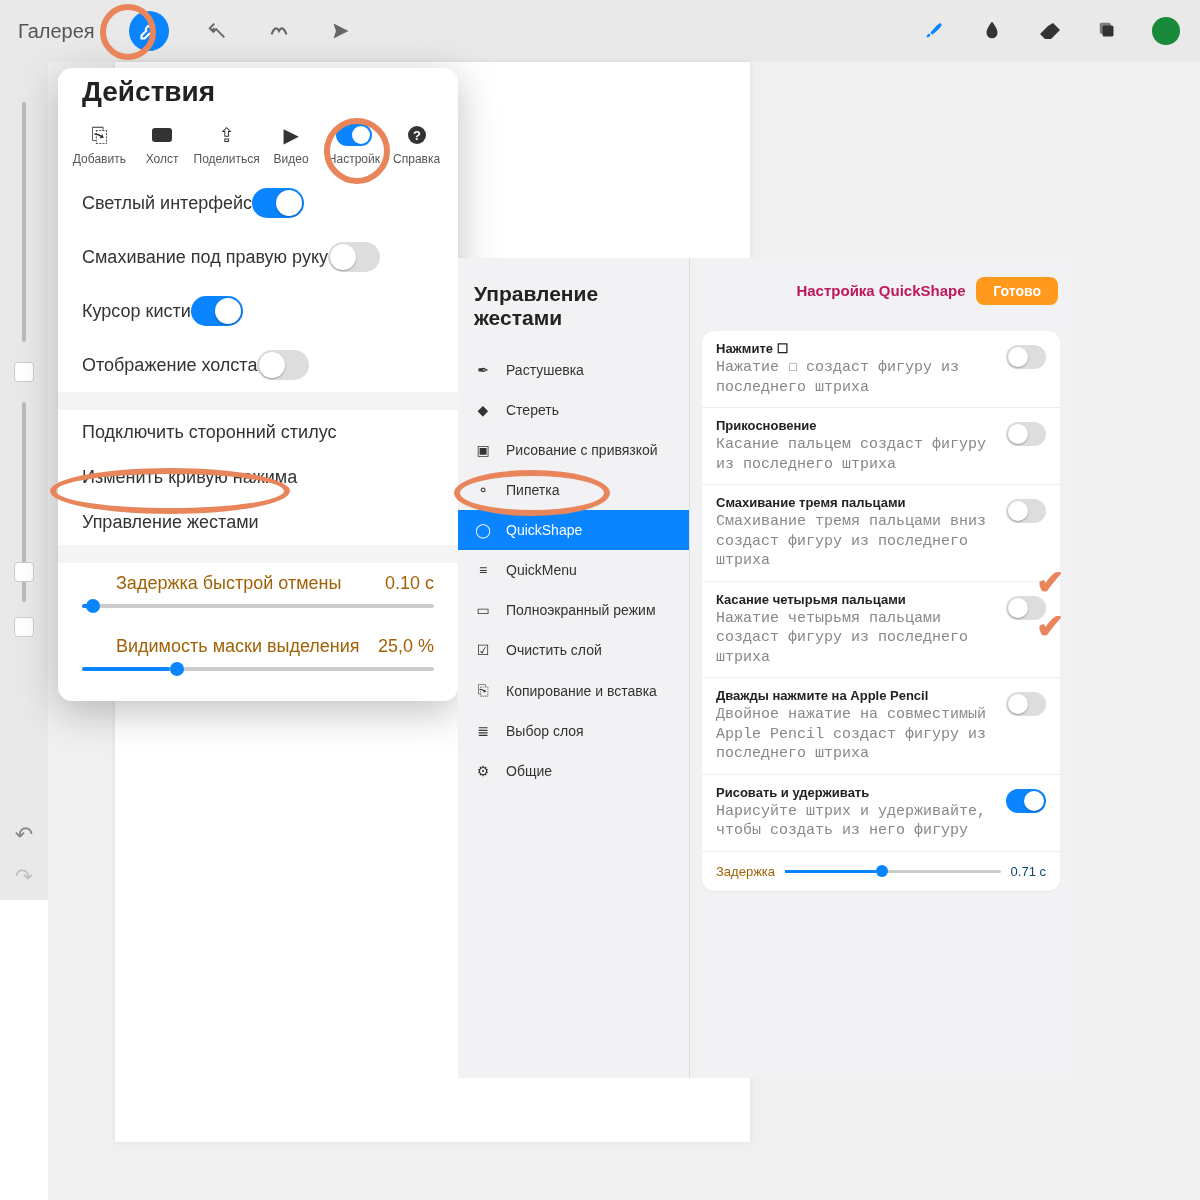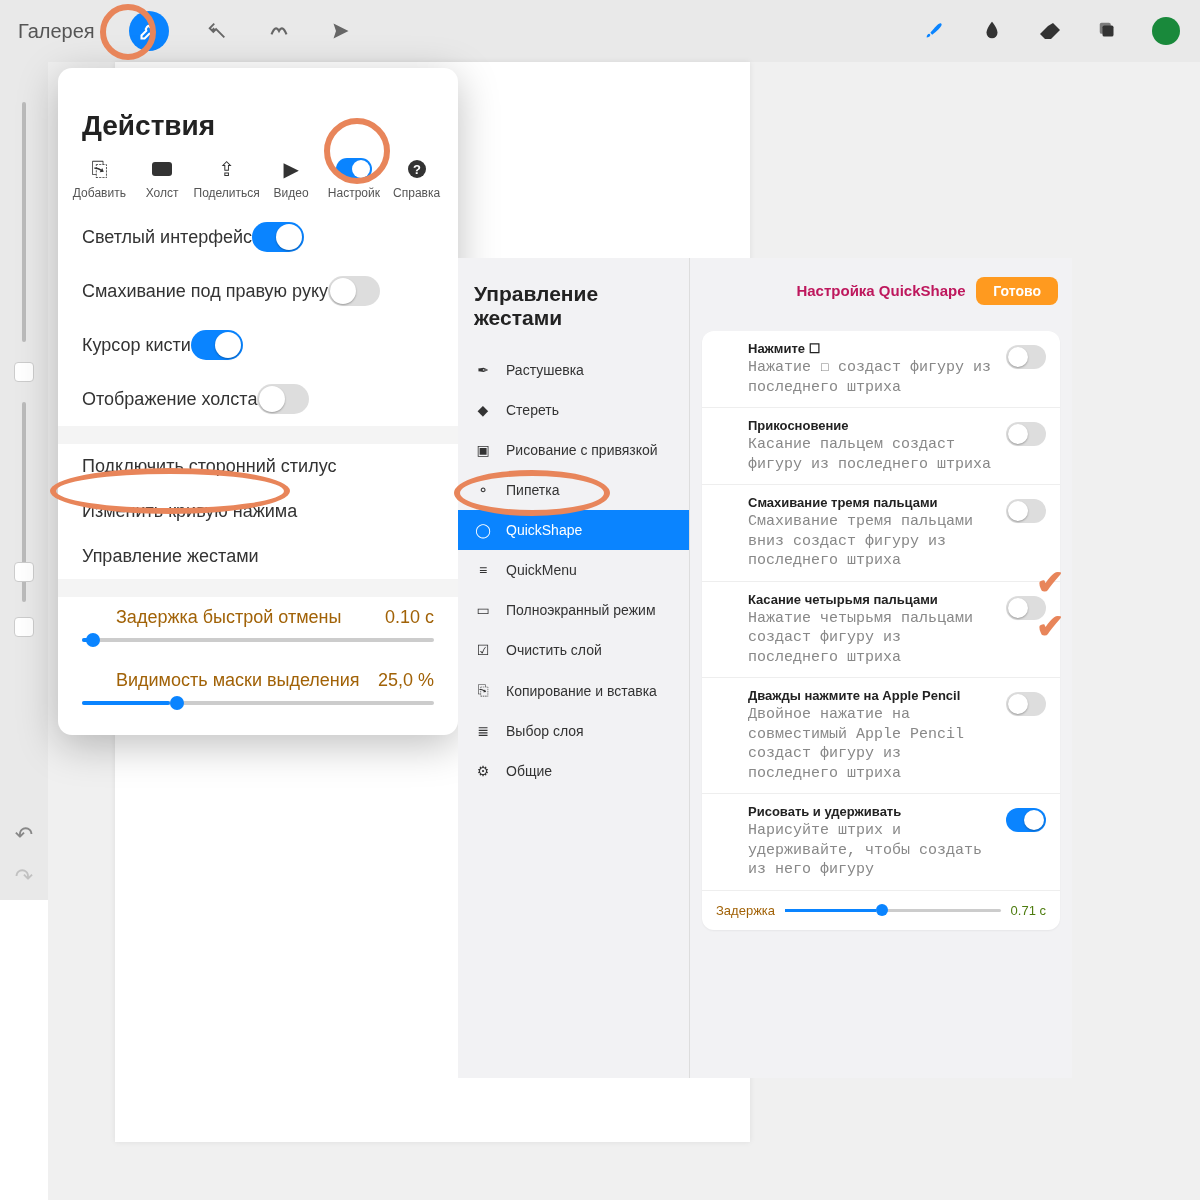--- a/index.html
+++ b/index.html
@@ -13,21 +13,21 @@
   .canvas-bg { position:absolute; left: 48px; top: 62px; right:0; bottom:0; background:#f0f0f0; }
   .canvas-white { position:absolute; left: 115px; top: 62px; width: 635px; height: 1080px; background:#fff; box-shadow: 0 0 6px rgba(0,0,0,0.08);}
 
   .side-sliders{ position:absolute; left:0; top:62px; width:48px; height: 820px; background:#e9e9e9; }
   .side-sliders .track{ position:absolute; left:22px; width:4px; background:#bbb; border-radius:2px;}
   .side-sliders .thumb{ position:absolute; left:14px; width:20px; height:20px; background:#fff; border:1px solid #ccc; border-radius:4px;}
   .side-undo{ position:absolute; left:0; bottom:300px; width:48px; background:#e9e9e9; text-align:center; font-size:22px; color:#888; padding:10px 0;}
 
   
   .popover-actions { position:absolute; left:58px; top:68px; width:400px; background:#fff; border-radius:14px; box-shadow: 0 10px 40px rgba(0,0,0,0.25); padding-bottom: 30px;}
-  .popover-actions h2 { font-size:28px; font-weight:700; padding:42px 24px 14px; color:#222;}
+  .popover-actions h2 { font-size:28px; font-weight:700; padding:8px 24px 14px; color:#222;}
   .tabs { display:flex; justify-content:space-between; padding: 0 10px 10px;}
   .tab { flex:1; text-align:center; font-size:12px; color:#555;}
   .tab .icon { font-size:20px; height:26px; display:flex; align-items:center; justify-content:center; margin-bottom:4px; color:#333;}
   .row { display:flex; align-items:center; justify-content:flex-start; padding: 10px 24px; font-size:18px; color:#333;}
   .row.tall { padding: 12px 24px;}
   .big-sep { height:18px; background:#f4f4f4;}
   .toggle { width:52px; height:30px; border-radius:30px; background:#ddd; position:relative;}
   .toggle.on{ background:#0a84ff;}
   .toggle .knob{ position:absolute; width:26px; height:26px; border-radius:50%; background:#fff; top:2px; left:2px; box-shadow:0 1px 2px rgba(0,0,0,0.3);}
   .toggle.on .knob{ left:24px;}
@@ -45,33 +45,33 @@
   .glist-item .gi-icon{ width:18px; text-align:center;}
 
   
   .panel-qs { position:absolute; left:690px; top:258px; width:382px; height:820px; background:#f2f2f4; padding: 18px 0 0;}
   .qs-head{ display:flex; align-items:center; justify-content:center; position:relative; padding: 6px 0 18px;}
   .qs-head .title{ font-weight:600; font-size:15px; color:#be185d;}
   .qs-head .done{ position:absolute; right:14px; background:#ff9a1f; color:#fff; font-size:14px; font-weight:600; padding:6px 17px; border-radius:8px;}
   .qs-card{ background:#fff; margin: 14px 12px; border-radius:12px; box-shadow: 0 1px 2px rgba(0,0,0,0.05);}
   .qs-row{ display:flex; align-items:flex-start; justify-content:space-between; padding: 10px 14px; border-bottom:1px solid #eee; gap:10px;}
   .qs-row:last-child{border-bottom:none;}
-  .qs-row .text{ flex:1;margin-left:32px;}
+  .qs-row .text{ flex:1;}
   .qs-row .text .t{ font-size:13px; font-weight:700; color:#222;}
   .qs-row .text .s{ font-size:15px; color:#888; margin-top:2px; line-height:1.3;font-family:Liberation Mono, monospace;}
   .qs-toggle{ width:40px; height:24px; border-radius:24px; background:#ddd; position:relative; flex-shrink:0; margin-top:4px;}
   .qs-toggle .k{ position:absolute; width:20px; height:20px; background:#fff; border-radius:50%; top:2px; left:2px; box-shadow:0 1px 2px rgba(0,0,0,0.3);}
   .qs-toggle.on{background:#0a84ff;}
   .qs-toggle.on .k{left:18px;}
   .qs-delay{ display:flex; align-items:center; padding: 12px 14px; gap:10px;}
   .qs-delay .lbl{font-size:13px; color:#a16207; flex-shrink:0;}
   .qs-delay .track{ flex:1; height:3px; background:#ccc; border-radius:2px; position:relative;}
   .qs-delay .track .fill{position:absolute; left:0; height:3px; background:#0a84ff; width:42%;}
   .qs-delay .track .thumb{position:absolute; width:12px; height:12px; border-radius:50%; background:#0a84ff; top:-5px; left:42%;}
-  .qs-delay .val{font-size:13px; color:#4d7c0f;}
+  .qs-delay .val{font-size:13px; color:#0c4a6e;}
 
   
   .circle-ann{ position:absolute; border:6px solid #e8855a; border-radius:50%;}
   .oval-ann{ position:absolute; border:6px solid #e8855a; border-radius:50%/50%;}
   .check-ann{ position:absolute; color:#e8855a; font-size:34px; font-weight:900;}
   .colordot{width:28px;height:28px;border-radius:50%;background:#19893b;}
 </style>
 </head>
 <body>
 

